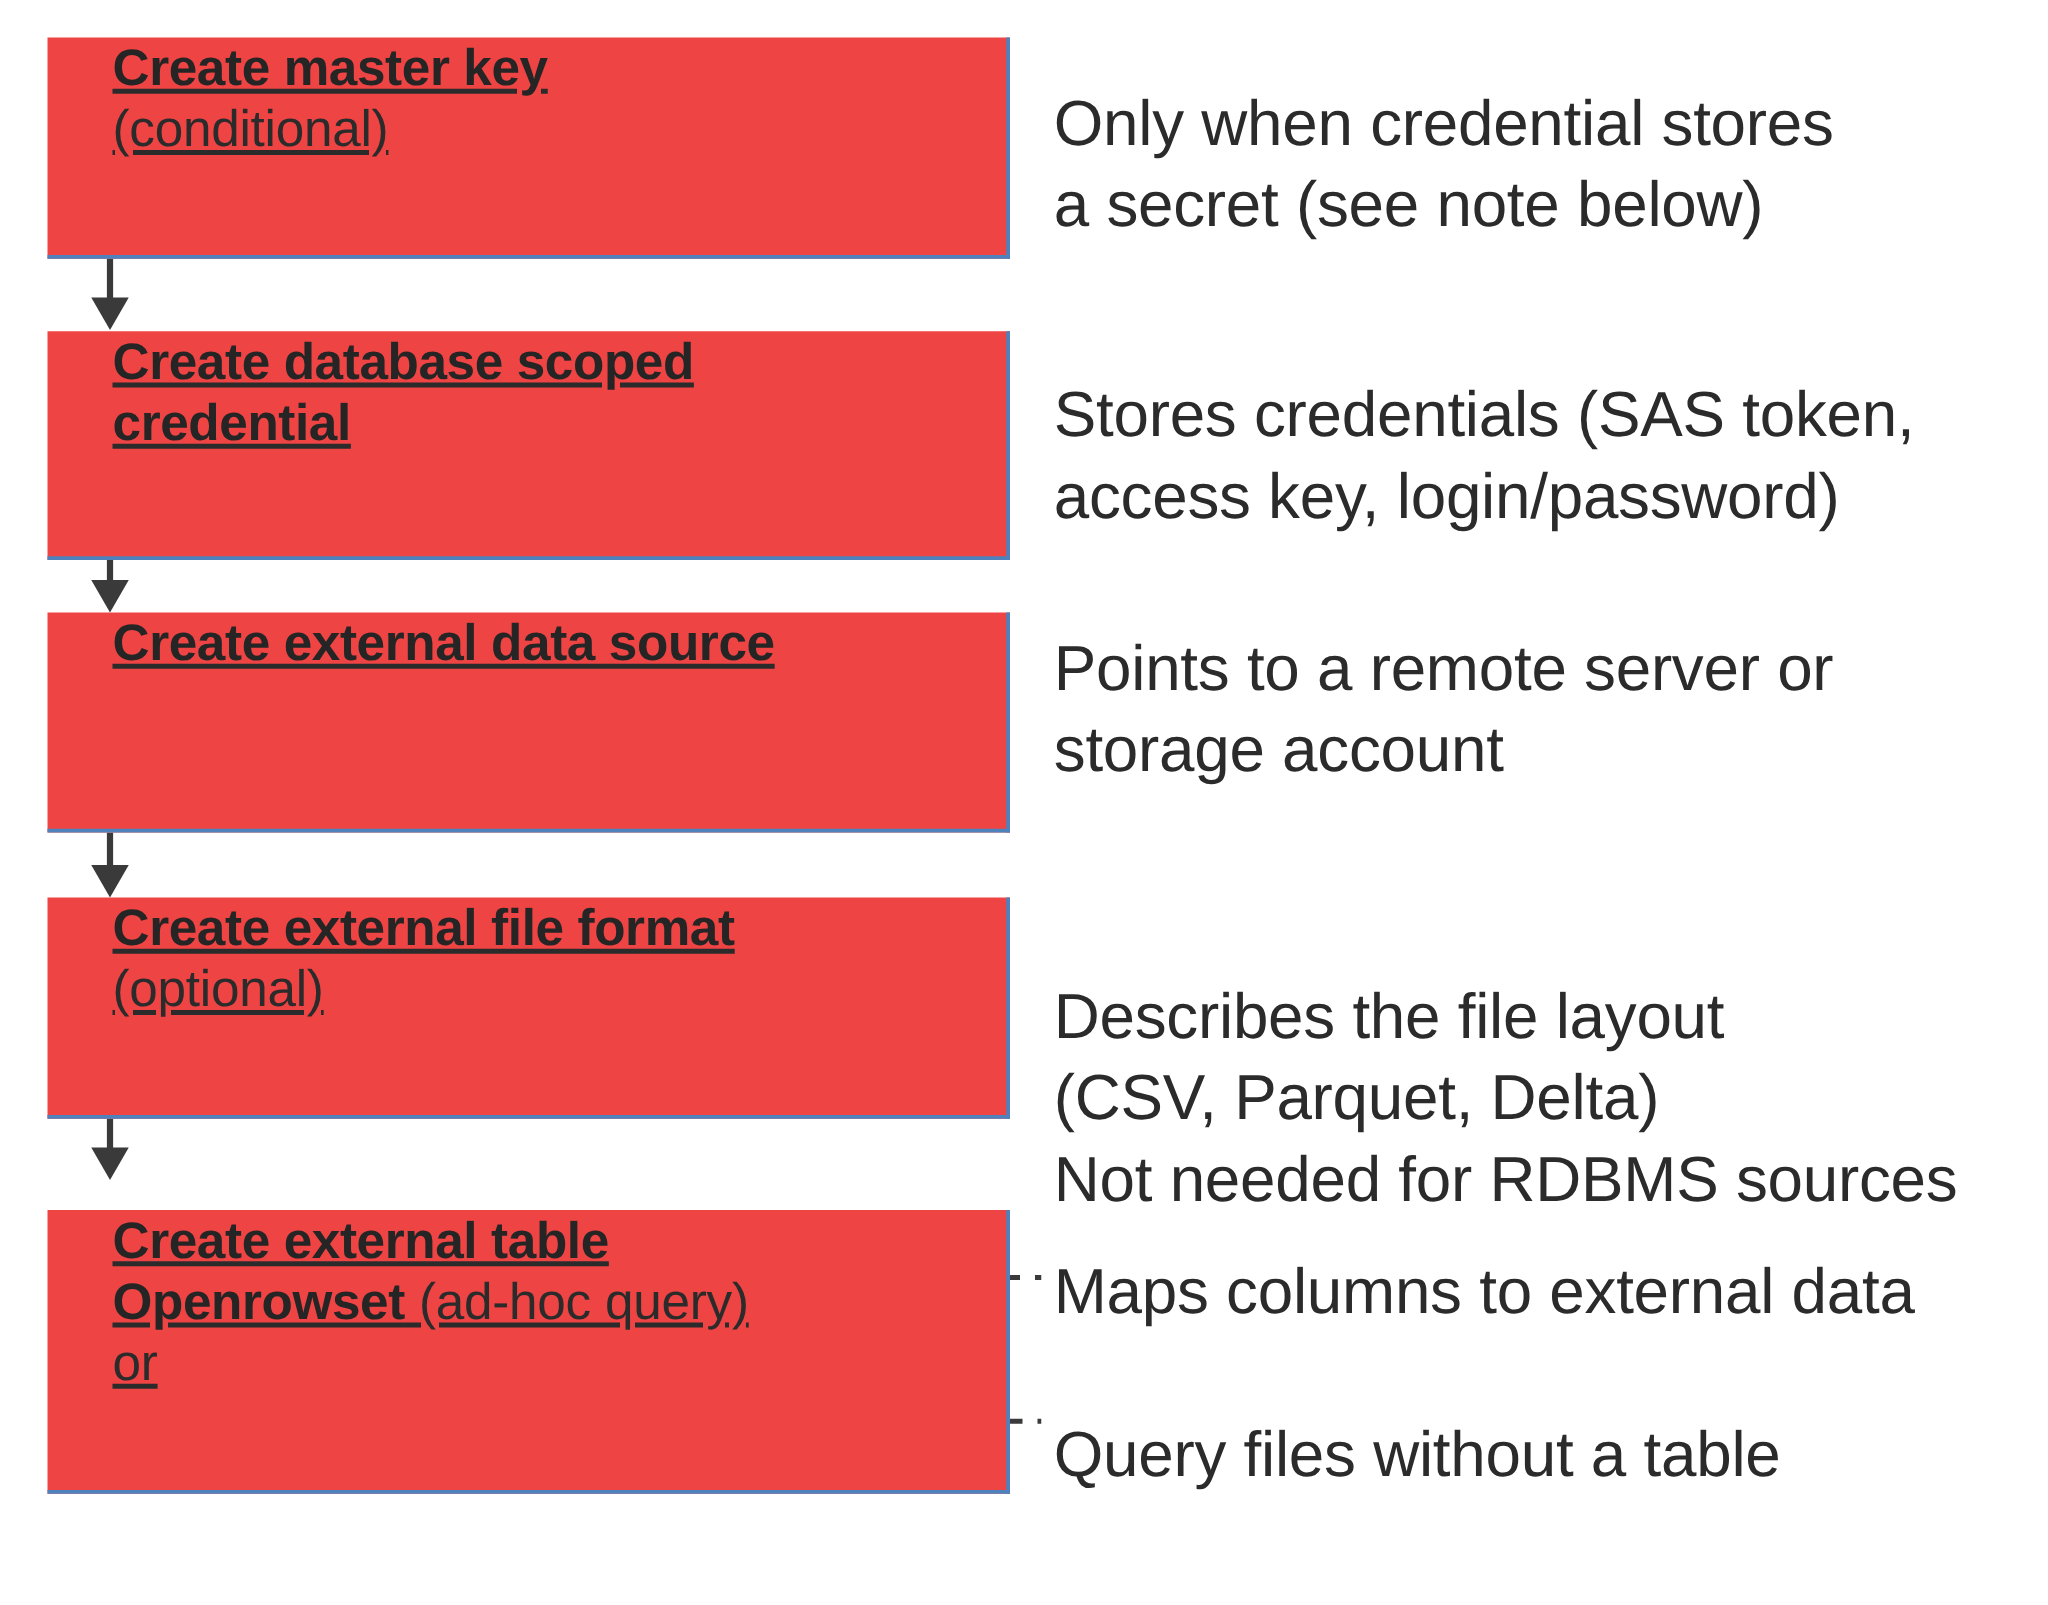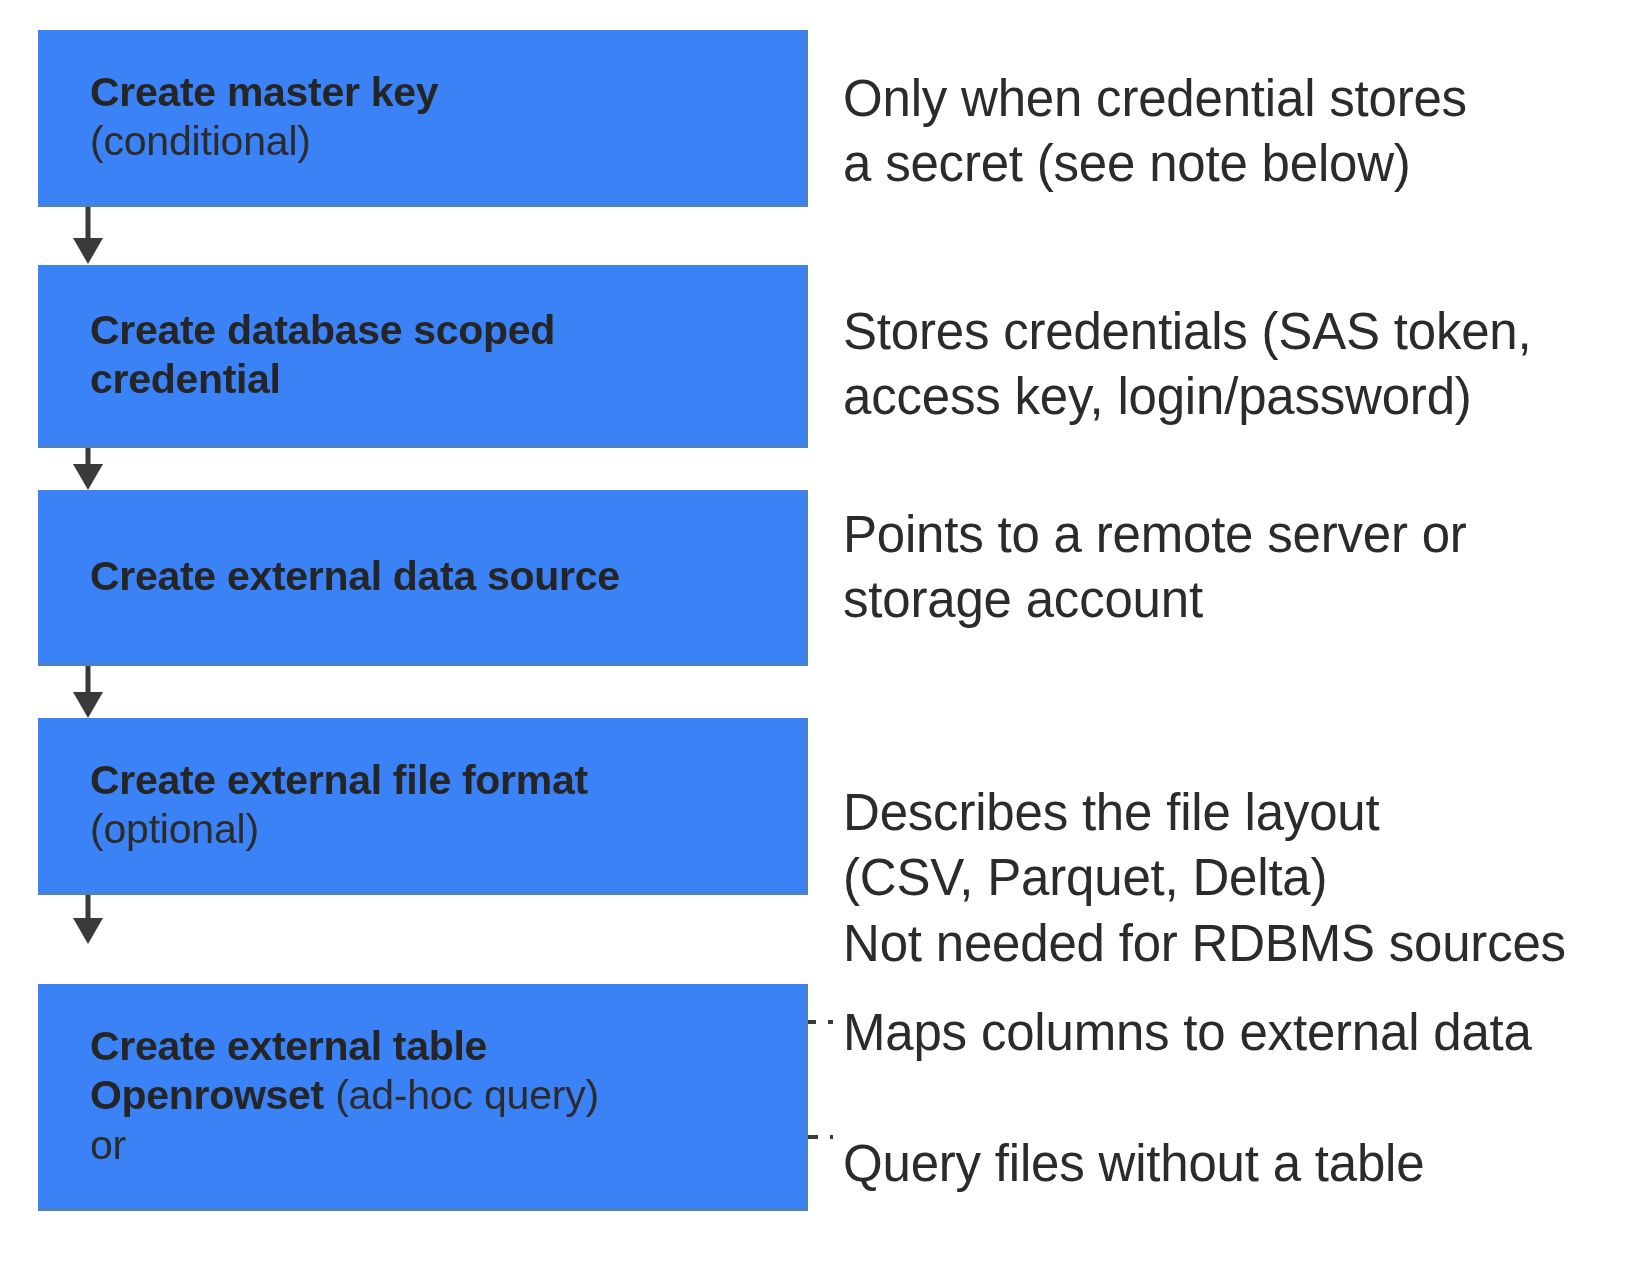--- a/index.html
+++ b/index.html
@@ -19,27 +19,28 @@
     position: absolute;
     left: 0;
     top: 0;
     width: 1638px;
     height: 1284px;
   }
   .step-box {
     position: absolute;
     left: 38px;
     width: 770px;
-    background: #3b82f6;
+    background: #ef4444;
     border-bottom: 3px solid #4f81bd;
     border-right: 3px solid #4f81bd;
     box-sizing: border-box;
     display: flex;
     flex-direction: column;
-    justify-content: center;
+    justify-content: flex-start;
+    text-decoration: underline;
   }
   .step-text {
     padding-left: 52px;
     padding-right: 14px;
     line-height: 1.20;
   }
   .bold-line {
     font-weight: bold;
     font-size: 41px;
     letter-spacing: -0.3px;
@@ -144,21 +145,21 @@
       <span class="bold-line">Create external file format</span>
       <span class="plain-line">(optional)</span>
     </div>
   </div>
   <div class="note" style="top:736px;margin-top:44px;">
     <span class="note-line">Describes the file layout</span>
     <span class="note-line">(CSV, Parquet, Delta)</span>
     <span class="note-line">Not needed for RDBMS sources</span>
   </div>
 
-  <div class="step-box" style="top:968px; height:227px;margin-top:16px;">
+  <div class="step-box" style="top:968px; height:227px;">
     <div class="step-text">
       <span class="bold-line">Create external table</span>
       <span class="plain-line"><span class="bold-line" style="display:inline;">Openrowset</span><span class="inline-plain"> </span><span class="inline-plain">(ad-hoc query)</span></span>
       <span class="plain-line">or</span>
     </div>
   </div>
   <div class="note" style="top:1000px;">
     <span class="note-line">Maps columns to external data</span>
   </div>
   <div class="note" style="top:1115px;margin-top:16px;">

